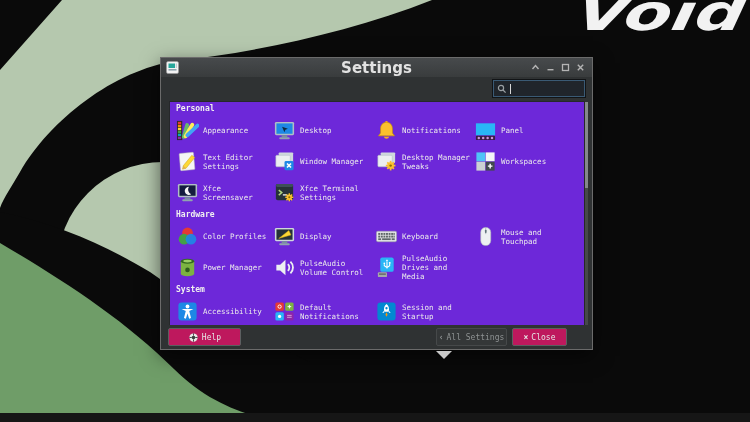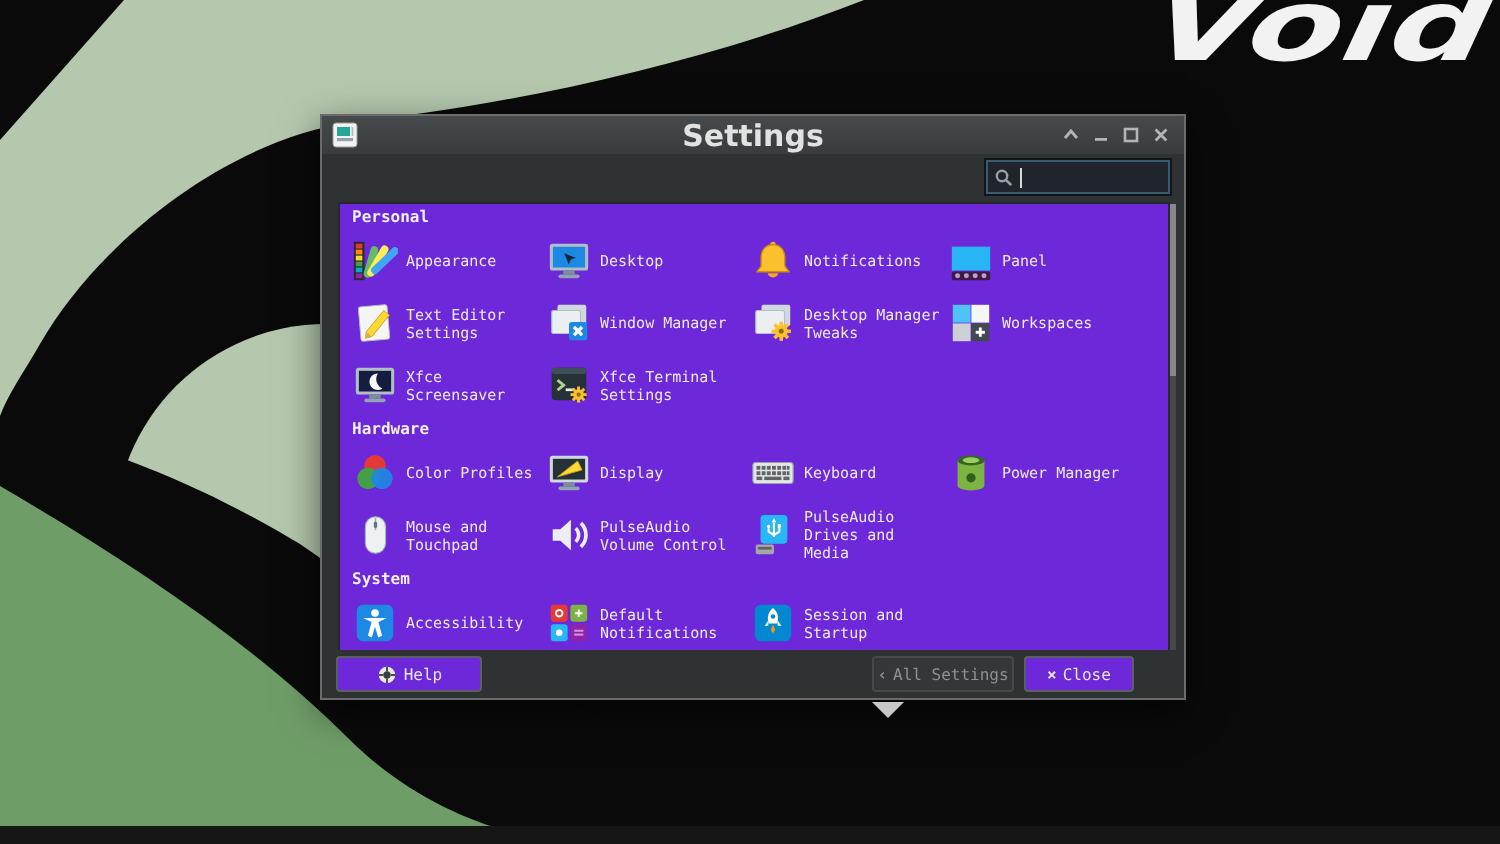--- a/index.html
+++ b/index.html
@@ -70,21 +70,21 @@
   .item{display:flex;align-items:center;gap:4px;cursor:default;}
   .item .ic{width:23px;height:23px;flex:0 0 auto;display:block;}
   .item .lbl{
     width:74px;font-size:7.5px;line-height:9px;color:#ececec;
     word-spacing:0;
   }
   
   #footer{position:absolute;left:0;right:0;bottom:0;height:24px;background:#2f3233;}
   .btn{
     position:absolute;top:3px;height:18px;box-sizing:border-box;
-    background:#6d28d9;border:1px solid #5c5f60;border-radius:2px;
+    background:#be185d;border:1px solid #5c5f60;border-radius:2px;
     display:flex;align-items:center;justify-content:center;gap:3px;
     font-size:8px;color:#e5e5e5;cursor:default;
   }
   #btn-help{left:7px;width:73px;}
   #btn-all{right:85px;width:71px;color:#8e9293;border-color:#46494a;background:#343738;}
   #btn-close{right:25px;width:55px;}
   .btn .glyph{font-weight:bold;font-size:8px;}
   #pointer{
     position:absolute;left:436px;top:351px;width:0;height:0;
     border-left:8px solid transparent;border-right:8px solid transparent;
@@ -333,35 +333,35 @@
             <rect x="3.4" y="13.9" width="3" height="1.8"></rect>
               <rect x="7.4" y="13.9" width="9" height="1.8"></rect>
               <rect x="17.4" y="13.9" width="3.2" height="1.8"></rect>
           </g>
         </svg>
         <span class="lbl">Keyboard</span>
       </div>
 
       <div class="item">
         <svg class="ic" viewBox="0 0 24 24">
+          <rect x="7" y="2.5" width="10.5" height="19" rx="5.2" fill="#eef1f2" stroke="#aab4b8" stroke-width="0.6"></rect>
+          <line x1="12.25" y1="3" x2="12.25" y2="9.5" stroke="#9fabb0" stroke-width="0.8"></line>
+          <rect x="11.4" y="5" width="1.7" height="3.4" rx="0.85" fill="#60737b"></rect>
+        </svg>
+        <span class="lbl">Mouse and Touchpad</span>
+      </div>
+
+      <div class="item">
+        <svg class="ic" viewBox="0 0 24 24">
           <path d="M5,5.5 v13 a7,2.6 0 0 0 14,0 v-13 z" fill="#7cb342"></path>
           <ellipse cx="12" cy="5.5" rx="7" ry="2.6" fill="#33691e"></ellipse>
           <ellipse cx="12" cy="5.3" rx="4.4" ry="1.5" fill="#9ccc65"></ellipse>
           <circle cx="12" cy="14.5" r="2.4" fill="#2e5d1d"></circle>
         </svg>
         <span class="lbl">Power Manager</span>
-      </div>
-
-      <div class="item">
-        <svg class="ic" viewBox="0 0 24 24">
-          <rect x="7" y="2.5" width="10.5" height="19" rx="5.2" fill="#eef1f2" stroke="#aab4b8" stroke-width="0.6"></rect>
-          <line x1="12.25" y1="3" x2="12.25" y2="9.5" stroke="#9fabb0" stroke-width="0.8"></line>
-          <rect x="11.4" y="5" width="1.7" height="3.4" rx="0.85" fill="#60737b"></rect>
-        </svg>
-        <span class="lbl">Mouse and Touchpad</span>
       </div>
 
       <div class="item">
         <svg class="ic" viewBox="0 0 24 24">
           <path d="M3.5,9 h4 l5.5,-5 v16 l-5.5,-5 h-4 z" fill="#eceff1"></path>
           <path d="M15.5,8.5 a4.8,4.8 0 0 1 0,7" stroke="#eceff1" stroke-width="1.9" fill="none"></path>
           <path d="M18.2,5.8 a8.6,8.6 0 0 1 0,12.4" stroke="#eceff1" stroke-width="1.9" fill="none"></path>
         </svg>
         <span class="lbl">PulseAudio Volume Control</span>
       </div>

